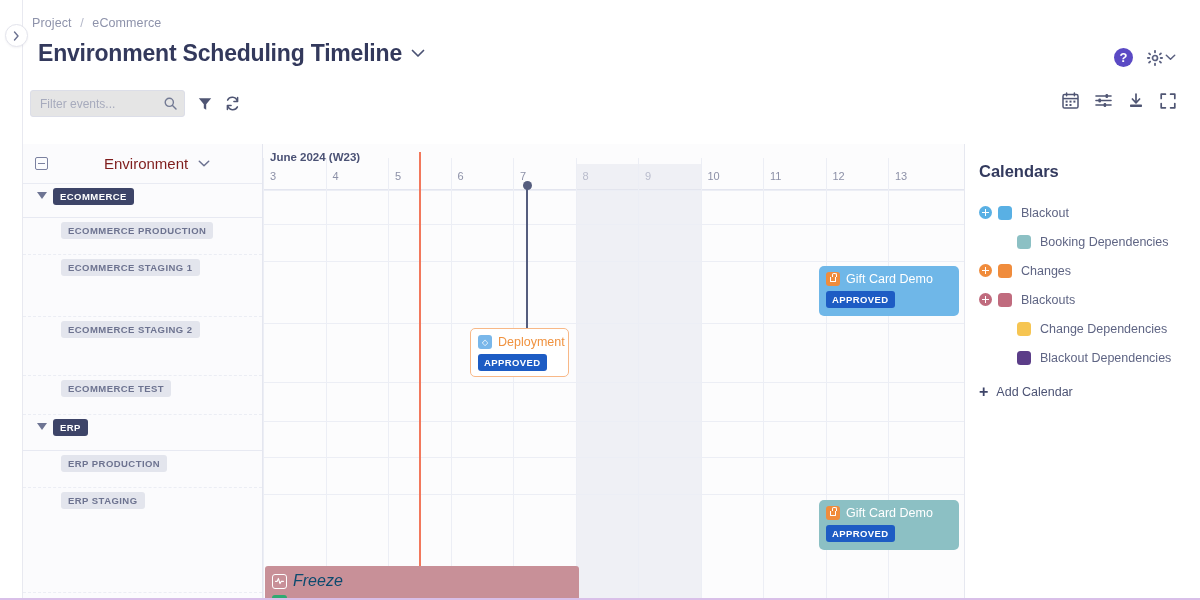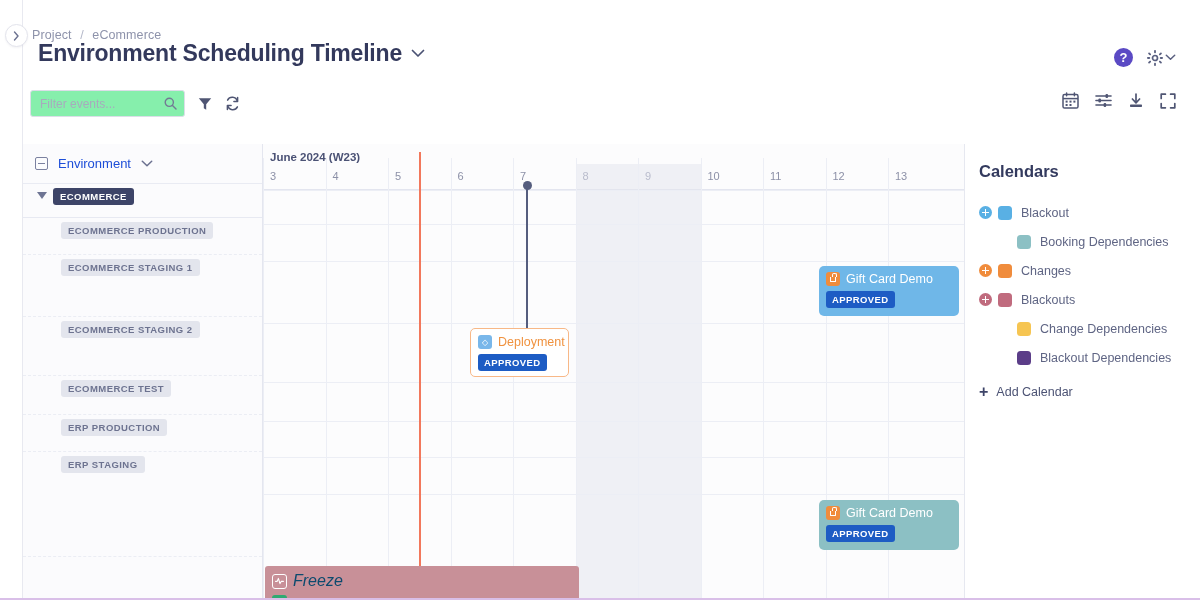--- a/index.html
+++ b/index.html
@@ -31,21 +31,21 @@
     width: 23px; height: 23px; border-radius: 50%;
     background: #fff; border: 1px solid #e3e4ec;
     display: flex; align-items: center; justify-content: center;
     cursor: pointer;
     box-shadow: 0 1px 2px rgba(40,40,80,.05);
   }
   .rail-btn svg { display: block; }
 
   
   .breadcrumb {
-    position: absolute; left: 32px; top: 28px;
+    position: absolute; left: 32px; top: 16px;
     font-size: 12.5px; color: #8e93ab; letter-spacing: .1px;
     white-space: nowrap;
   }
   .breadcrumb .crumb { cursor: pointer; }
   .breadcrumb .sep { margin: 0 5px; color: #b4b8c9; }
 
   .title-row {
     position: absolute; left: 38px; top: 40px;
     display: flex; align-items: center; gap: 9px;
   }
@@ -68,21 +68,21 @@
   }
   .gear-wrap { display: flex; align-items: center; gap: 2px; cursor: pointer; }
 
   
   .toolbar-left {
     position: absolute; left: 30px; top: 90px;
     display: flex; align-items: center; gap: 13px;
   }
   .search-box {
     position: relative; width: 155px; height: 27px;
-    border: 1px solid #dcdee8; border-radius: 3px; background: #86efac;
+    border: 1px solid #dcdee8; border-radius: 3px; background: #e5e5e5;
   }
   .search-box input {
     width: 100%; height: 100%; border: 0; outline: 0; background: transparent;
     padding: 0 26px 0 9px;
     font-family: "Liberation Sans", sans-serif;
     font-size: 12px; color: #6d7288;
   }
   .search-box input::placeholder { color: #a7abbd; }
   .search-box .mag { position: absolute; right: 7px; top: 6px; cursor: pointer; }
   .tb-icon { cursor: pointer; display: flex; align-items: center; }
@@ -105,21 +105,21 @@
     border-bottom: 1px solid #e9ebf3;
   }
   .minus-sq {
     width: 13px; height: 13px; border: 1.4px solid #7b81a0; border-radius: 2px;
     position: relative; cursor: pointer; flex: 0 0 auto;
   }
   .minus-sq::after {
     content: ''; position: absolute; left: 2px; top: 5px;
     width: 7px; height: 1.4px; background: #7b81a0;
   }
-  .lp-head-label { font-size: 13px; color: #1d4ed8; }
+  .lp-head-label { font-size: 15px; color: #7f1d1d; margin-left: 46px; }
 
   .tree { position: absolute; left: 0; top: 40px; width: 100%; }
   .trow {
     position: relative; width: 100%;
     border-bottom: 1px dashed #ebedf4;
     display: flex; align-items: flex-start;
   }
   .trow.solid { border-bottom: 1px solid #e7e9f2; }
   .caret {
     width: 0; height: 0; margin: 8px 0 0 14px;
@@ -412,20 +412,24 @@
           <span class="badge child">ECOMMERCE PRODUCTION</span>
         </div>
         <div class="trow" style="height: 62px;">
           <span class="badge child">ECOMMERCE STAGING 1</span>
         </div>
         <div class="trow" style="height: 59px;">
           <span class="badge child">ECOMMERCE STAGING 2</span>
         </div>
         <div class="trow" style="height: 39px;">
           <span class="badge child">ECOMMERCE TEST</span>
+        </div>
+        <div class="trow solid" style="height: 36px;">
+          <div class="caret"></div>
+          <span class="badge group">ERP</span>
         </div>
         <div class="trow" style="height: 37px;">
           <span class="badge child">ERP PRODUCTION</span>
         </div>
         <div class="trow" style="height: 105px;">
           <span class="badge child">ERP STAGING</span>
         </div>
       </div>
   </div>
 

